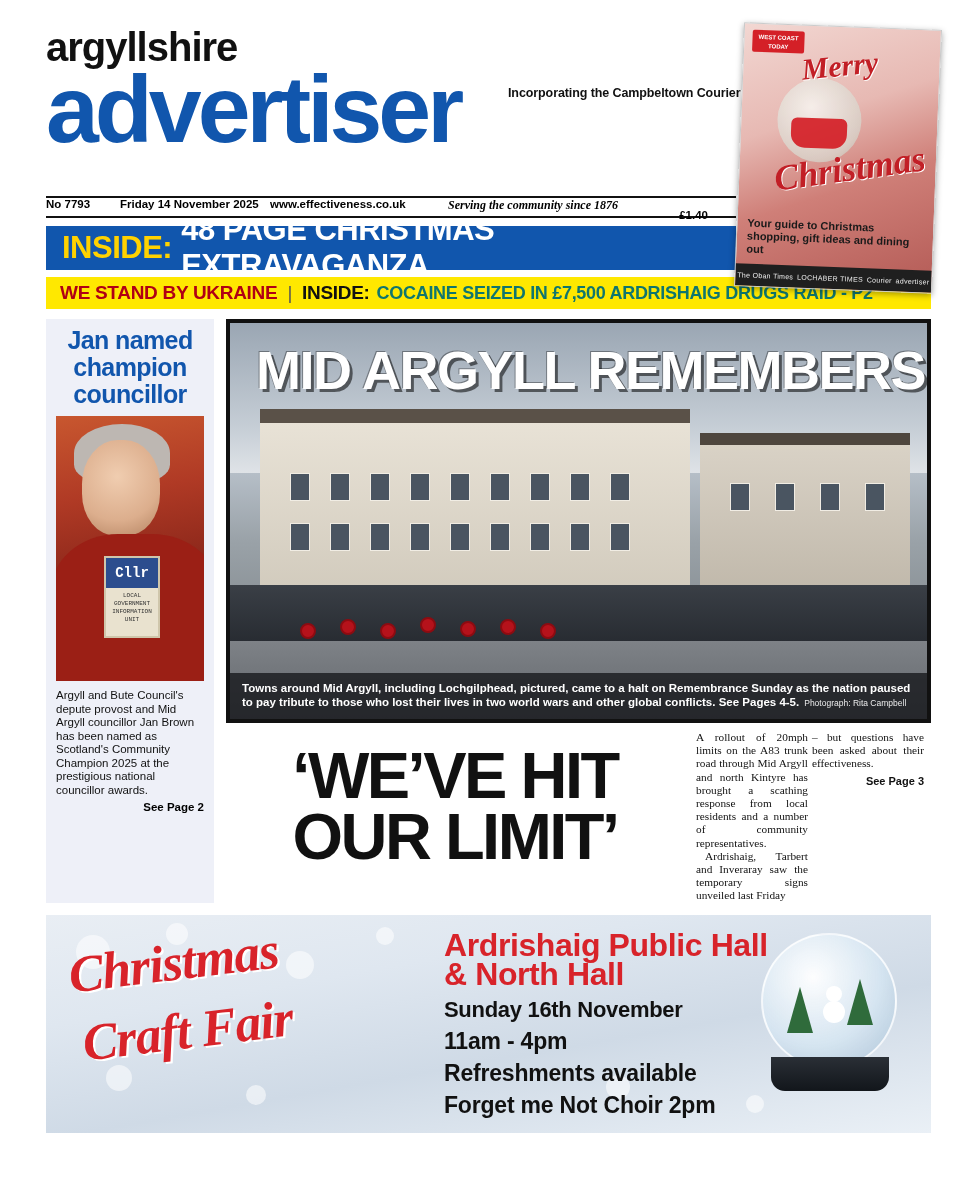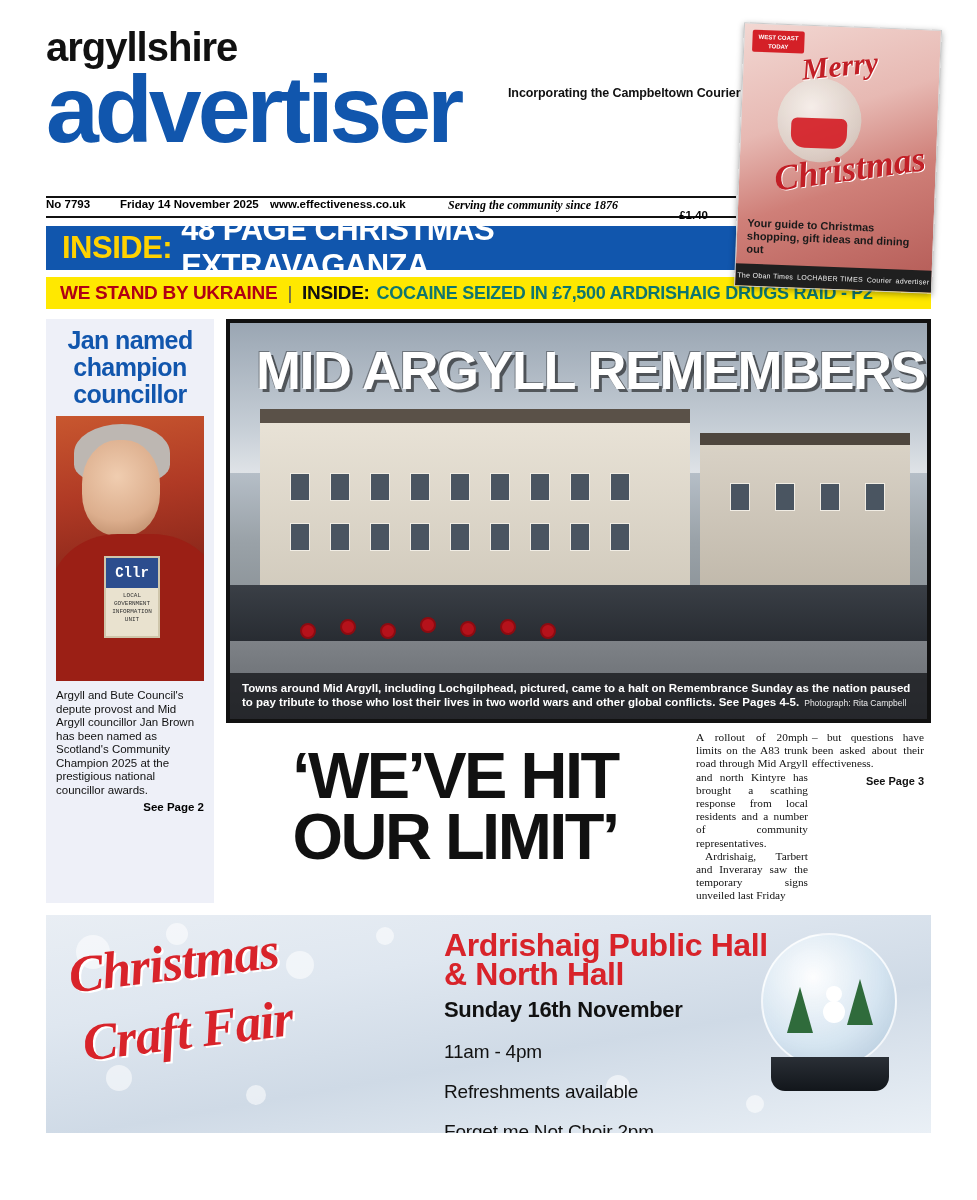--- a/index.html
+++ b/index.html
@@ -489,24 +489,25 @@
     letter-spacing: -0.4px;
   }
   .ad-date {
     margin-top: 8px;
     font-weight: bold;
     font-size: 22px;
     color: #111;
     letter-spacing: -0.3px;
   }
   .ad-line {
-    margin-top: 18px;
-    font-size: 19px;
+    margin-top: 5px;
+    font-size: 23px;
     color: #111;
     letter-spacing: -0.2px;
+    font-weight: bold;
   }
   .snowglobe {
     position: absolute;
     right: 34px; top: 18px;
     width: 132px; height: 132px;
     border-radius: 50%;
     background: radial-gradient(circle at 38% 32%, rgba(255,255,255,.95) 0%, rgba(214,230,242,.85) 55%, rgba(160,186,208,.8) 100%);
     border: 2px solid rgba(255,255,255,.8);
   }
   .sg-tree {

